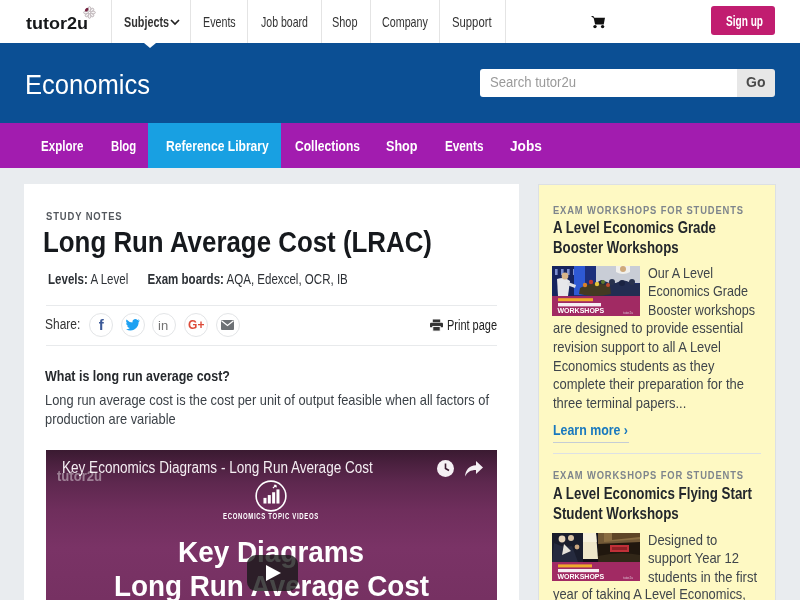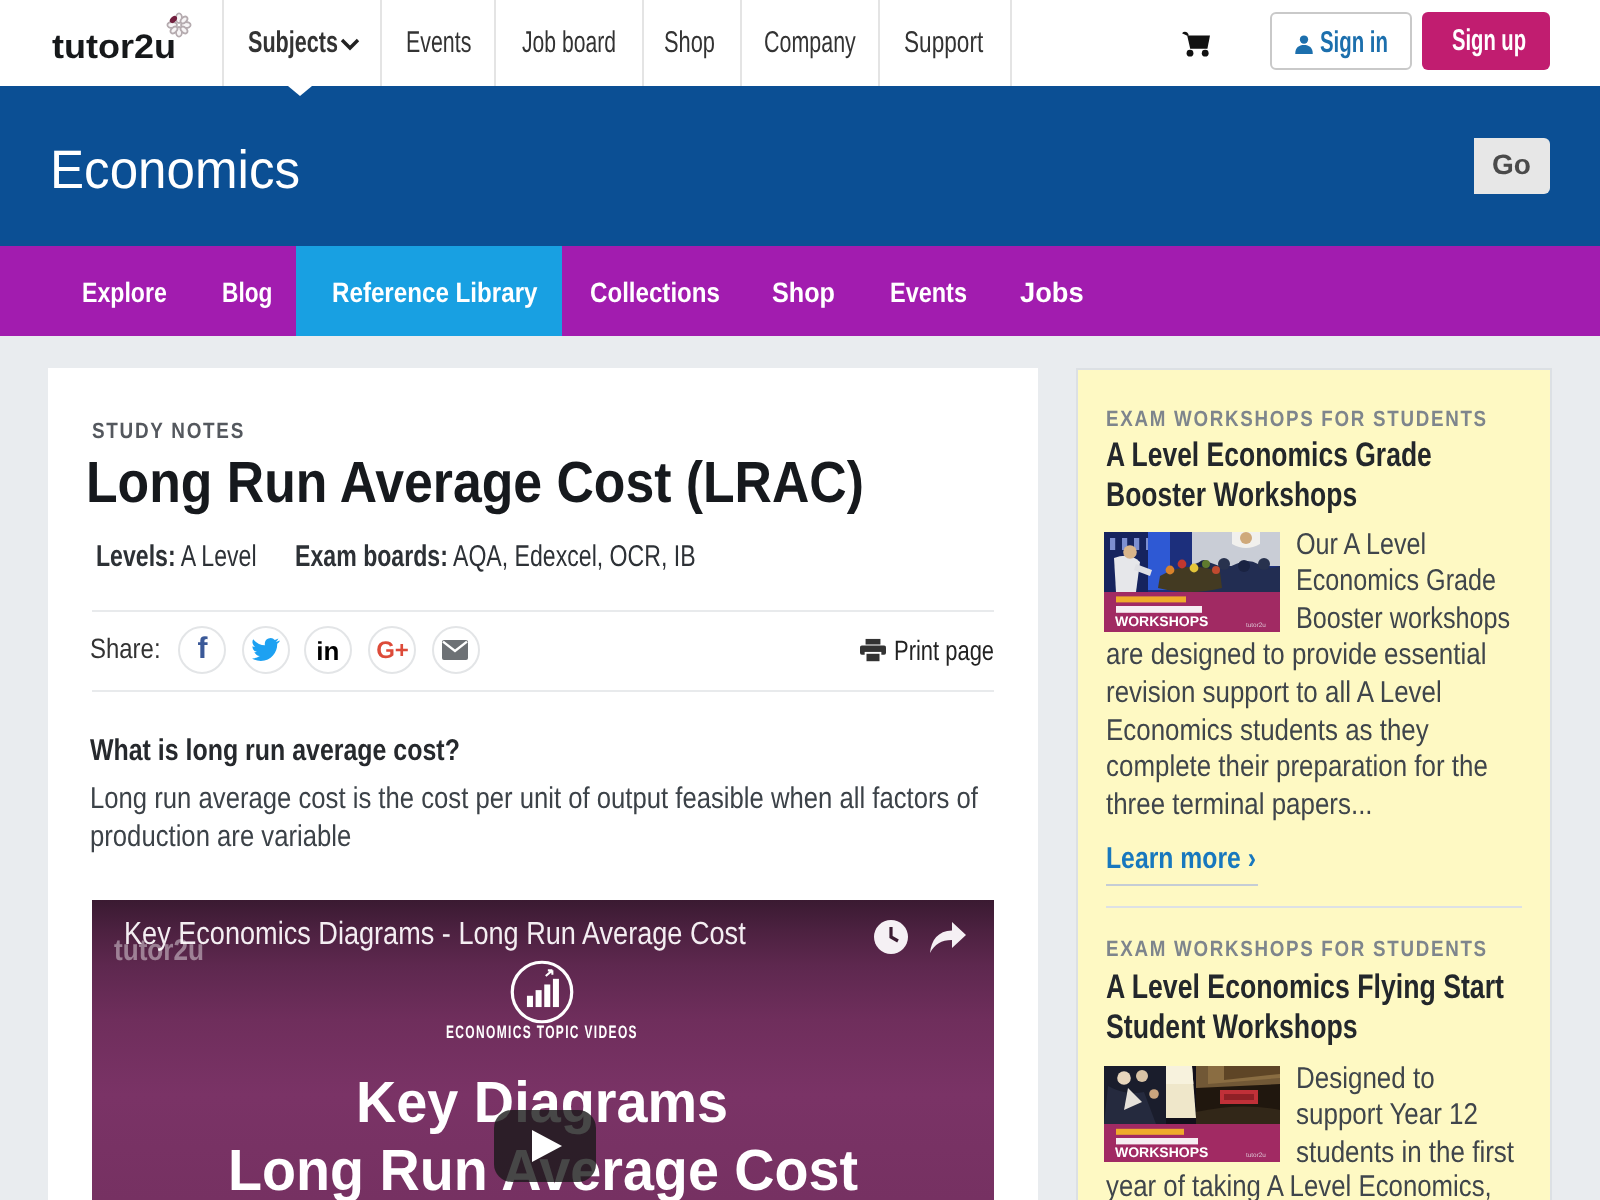--- a/index.html
+++ b/index.html
@@ -52,35 +52,31 @@
   <div class="navtxt" id="n-job" style="left:260.5px;transform:scaleX(0.704)">Job board</div>
   <div class="navtxt" id="n-shop" style="left:331.5px;transform:scaleX(0.728)">Shop</div>
   <div class="navtxt" id="n-comp" style="left:381.6px;transform:scaleX(0.715)">Company</div>
   <div class="navtxt" id="n-supp" style="left:452.4px;transform:scaleX(0.754)">Support</div>
   <svg class="abs" style="left:589.5px;top:12px" width="16" height="17" viewBox="0 0 16 17">
     <path d="M1 4.6 C2.2 3.4 3.8 3.8 4.4 5.6 L3.9 6 Z" fill="#111"></path>
     <path d="M3.6 5.8 h11.4 l-1.3 6.6 h-8.6 Z" fill="#111"></path>
     <circle cx="5" cy="14.6" r="1.7" fill="#111"></circle>
     <circle cx="12.6" cy="14.6" r="1.7" fill="#111"></circle>
   </svg>
-  <div class="abs" id="btn-in" style="left:635px;top:6px;width:71px;height:29px;background:#fff;border:1px solid #c9c9c9;border-radius:3px">
-    <svg class="abs" style="left:11px;top:10px" width="10" height="10" viewBox="0 0 13 13">
-        <circle cx="6.5" cy="3.6" r="2.7" fill="#1c6fad"></circle>
-        <path d="M0.8 13 C0.8 8.9 3.2 7.2 6.5 7.2 C9.8 7.2 12.2 8.9 12.2 13 Z" fill="#1c6fad"></path>
-      </svg>
-    <span class="abs sx" id="t-signin" style="left:23.7px;top:5.5px;font-size:15px;font-weight:bold;color:#1c6fad;transform:scaleX(0.68)">Sign in</span>
-  </div>
   <div class="abs" id="btn-up" style="left:711px;top:6px;width:64px;height:29px;background:#c11d70;border-radius:3px">
     <span class="abs sx" id="t-signup" style="left:14.6px;top:5.5px;font-size:15px;font-weight:bold;color:#fff;transform:scaleX(0.673)">Sign up</span>
   </div>
 </div>
 <div id="notch"></div>
 
 <div id="hero">
   <div class="abs sx" id="t-econ" style="left:24.5px;top:26.5px;font-size:27px;color:#fff;transform:scaleX(0.947)">Economics</div>
+  <div class="abs" style="left:480px;top:26px;width:257px;height:28px;background:#fff;border-radius:3px 0 0 3px">
+    <span class="abs sx" id="t-search" style="left:10px;top:5px;font-size:14px;color:#9a9a9a;transform:scaleX(0.937)">Search tutor2u</span>
+  </div>
   <div class="abs" style="left:737px;top:26px;width:38px;height:28px;background:#e7e7e7;border-radius:0 3px 3px 0">
     <span class="abs sx" id="t-go" style="left:9px;top:5px;font-size:14px;font-weight:bold;color:#4a4a4a">Go</span>
   </div>
 </div>
 
 <div id="subnav">
   <div class="abs" style="left:148px;top:0;width:133px;height:45px;background:#18a0e2"></div>
   <div class="sn" id="s-explore" style="left:40.6px;transform:scaleX(0.826)">Explore</div>
   <div class="sn" id="s-blog" style="left:111.1px;transform:scaleX(0.81)">Blog</div>
   <div class="sn" id="s-ref" style="left:165.5px;transform:scaleX(0.863)">Reference Library</div>
@@ -98,21 +94,21 @@
   <div class="abs sx" id="t-share" style="left:20.5px;top:131.6px;font-size:14px;color:#333;transform:scaleX(0.855)">Share:</div>
   <div class="icirc" style="left:65px;top:129px"></div>
   <div class="icirc" style="left:96.7px;top:129px"></div>
   <div class="icirc" style="left:128.4px;top:129px"></div>
   <div class="icirc" style="left:160.1px;top:129px"></div>
   <div class="icirc" style="left:191.8px;top:129px"></div>
   <div class="abs nw" style="left:74.7px;top:132.4px;font-size:15px;font-weight:bold;color:#3b5998">f</div>
   <svg class="abs" style="left:101.7px;top:135px" width="14" height="12" viewBox="0 0 14 12">
       <path d="M13.5 1.4 c-.5.3-1 .4-1.6.5 A2.9 2.9 0 0 0 13.2.3 a5.8 5.8 0 0 1-1.8.7 A2.87 2.87 0 0 0 6.4 3 c0 .2 0 .4.1.6 A8.1 8.1 0 0 1 .6.6 a2.87 2.87 0 0 0 .9 3.8 c-.5 0-.9-.1-1.3-.3 v.1 c0 1.4 1 2.5 2.3 2.8 -.4.1-.8.1-1.3 0 .4 1.1 1.4 2 2.7 2 A5.8 5.8 0 0 1 0 10.2 a8.1 8.1 0 0 0 4.4 1.3 c5.3 0 8.2-4.4 8.2-8.2 v-.4 c.6-.4 1-.9 1.4-1.5z" fill="#1da1f2"></path>
     </svg>
-  <div class="abs nw" style="left:134.1px;top:133.8px;font-size:13px;font-weight:bold;color:#000000">in</div>
+  <div class="abs nw" style="left:134.1px;top:133.8px;font-size:13px;font-weight:normal;color:#737373">in</div>
   <div class="abs nw" style="left:164.1px;top:134.2px;font-size:12px;font-weight:bold;color:#dd4b39">G+</div>
   <svg class="abs" style="left:197.3px;top:136px" width="13" height="10" viewBox="0 0 13 10">
       <rect width="13" height="10" rx="1" fill="#6d7175"></rect>
       <path d="M0.5 0.8 L6.5 5.5 L12.5 0.8" stroke="#fff" stroke-width="1.2" fill="none"></path>
     </svg>
   <svg class="abs" style="left:406px;top:135px" width="13" height="13" viewBox="0 0 14 13">
       <rect x="3" y="0" width="8" height="3" fill="#333"></rect>
       <rect x="0" y="3.5" width="14" height="5" rx="1" fill="#333"></rect>
       <rect x="3" y="7.5" width="8" height="5" fill="#333" stroke="#fff" stroke-width="1"></rect>
     </svg>

